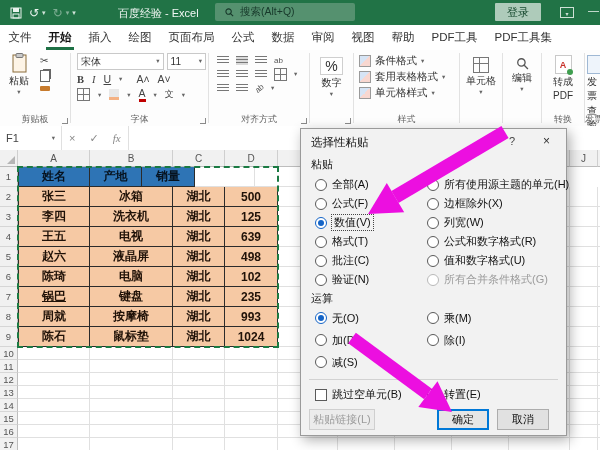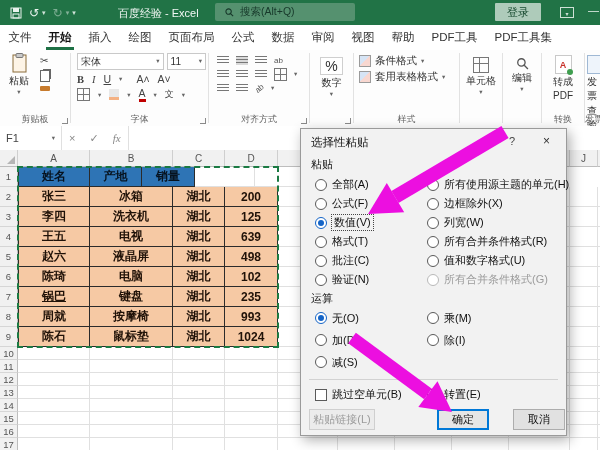--- a/index.html
+++ b/index.html
@@ -255,20 +255,25 @@
         <div class="strow">
           <span class="sic"></span>
           <span>条件格式</span>
           <span class="carat">▾</span>
         </div>
         <div class="strow">
           <span class="sic"></span>
           <span>套用表格格式</span>
           <span class="carat">▾</span>
         </div>
+        <div class="strow">
+          <span class="sic"></span>
+          <span>单元格样式</span>
+          <span class="carat">▾</span>
+        </div>
       </div>
     <span class="grp-label">样式</span>
   </div>
   <div class="vsep"></div>
 
   <div class="grp" style="width:42px">
     <div class="bigbtn" style="margin-top:4px">
       <span class="gridic" style="width:14px;height:14px"></span>
       <span>单元格</span>
       <span class="carat">▾</span>
@@ -346,21 +351,21 @@
         <div class="cell" style="width: 57px; height: 20px;"></div>
         <div class="cell" style="width: 61px; height: 20px;"></div>
         <div class="cell" style="width: 28px; height: 20px;"></div>
         <div class="cell" style="width: 40px; height: 20px;"></div>
       </div>
       <div class="gridrow">
         <div class="rh" style="width: 18px; height: 20px;">2</div>
         <div class="cell tcell tdata first" style="width: 72px; height: 20px;">张三</div>
         <div class="cell tcell tdata" style="width: 83px; height: 20px;">冰箱</div>
         <div class="cell tcell tdata" style="width: 52px; height: 20px;">湖北</div>
-        <div class="cell tcell tdata" style="width: 53px; height: 20px;">200</div>
+        <div class="cell tcell tdata" style="width: 53px; height: 20px;">500</div>
         <div class="cell" style="width: 60px; height: 20px;"></div>
         <div class="cell" style="width: 57px; height: 20px;"></div>
         <div class="cell" style="width: 57px; height: 20px;"></div>
         <div class="cell" style="width: 57px; height: 20px;"></div>
         <div class="cell" style="width: 61px; height: 20px;"></div>
         <div class="cell" style="width: 28px; height: 20px;"></div>
         <div class="cell" style="width: 40px; height: 20px;"></div>
       </div>
       <div class="gridrow">
         <div class="rh" style="width: 18px; height: 20px;">3</div>
@@ -616,21 +621,21 @@
       <label class="opt">
         <span class="radio"></span>
         <span class="optlabel">边框除外(X)</span>
       </label>
       <label class="opt">
         <span class="radio"></span>
         <span class="optlabel">列宽(W)</span>
       </label>
       <label class="opt">
         <span class="radio"></span>
-        <span class="optlabel">所有合并条件格式(R)</span>
+        <span class="optlabel">公式和数字格式(R)</span>
       </label>
       <label class="opt">
         <span class="radio"></span>
         <span class="optlabel">值和数字格式(U)</span>
       </label>
       <label class="opt">
         <span class="radio dis"></span>
         <span class="optlabel dis">所有合并条件格式(G)</span>
       </label>
     </div>
@@ -670,21 +675,21 @@
     </div>
   <div class="col" id="cb-right" style="left:126px;top:256px">
       <label class="opt">
         <span class="cb"></span>
         <span>转置(E)</span>
       </label>
     </div>
 
   <div class="btn disabled" style="left:8px;width:66px">粘贴链接(L)</div>
   <div class="btn default" style="left:136px;width:52px">确定</div>
-  <div class="btn" style="left:212px;width:52px">取消</div>
+  <div class="btn" style="left:196px;width:52px">取消</div>
 </div>
 
 <svg id="arrows">
   <g>
     <line x1="505" y1="132" x2="395" y2="197" stroke="var(--arrow-magenta)" stroke-width="14"></line>
     <polygon points="368,214 386.8,183 404.2,212.2" fill="var(--arrow-magenta)"></polygon>
   </g>
   <g>
     <line x1="352" y1="338" x2="428" y2="394" stroke="var(--arrow-magenta)" stroke-width="13"></line>
     <polygon points="452,412 418.3,406.9 437.5,381.3" fill="var(--arrow-magenta)"></polygon>

